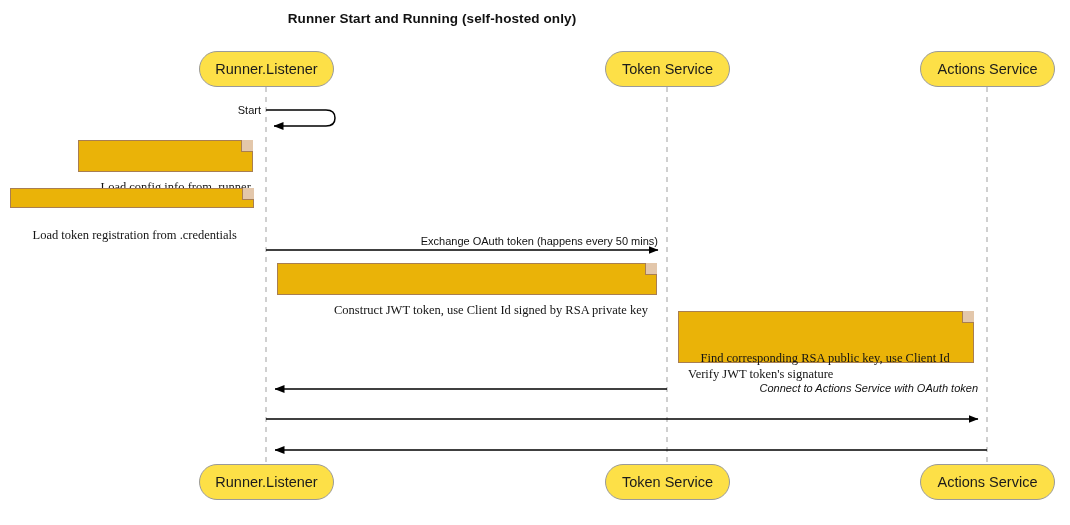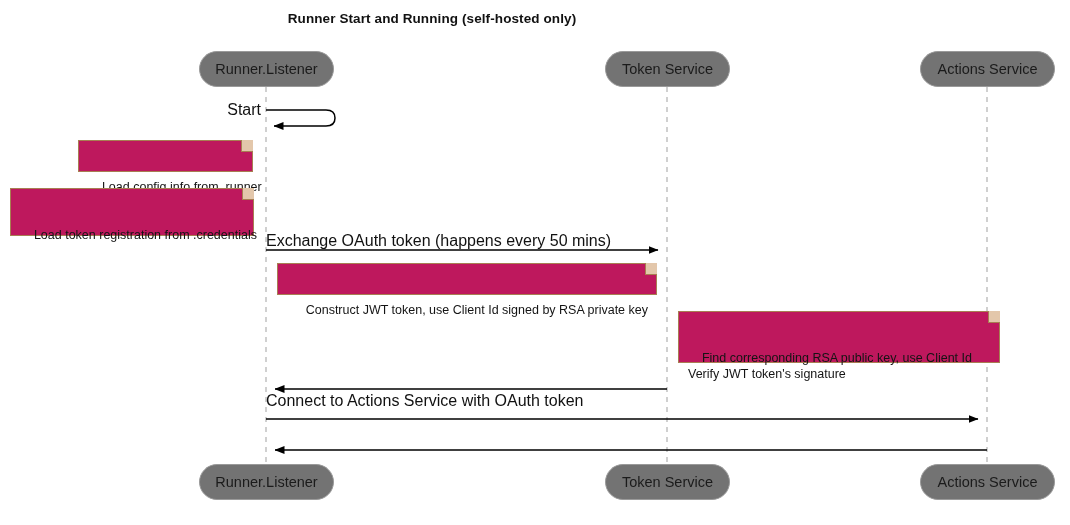--- a/index.html
+++ b/index.html
@@ -34,63 +34,64 @@
     text-align: center;
     font-size: 13.5px;
     font-weight: bold;
     color: #111111;
     letter-spacing: 0.1px;
   }
   
   .participant {
     position: absolute;
     height: 36px;
-    background: #737373;
+    background: #fde047;
     border: 1px solid #9a9a9a;
     border-radius: 18px;
     display: flex;
     align-items: center;
     justify-content: center;
     font-size: 14.5px;
     color: #1b1b1b;
     box-sizing: border-box;
     white-space: nowrap;
   }
   
   .note {
     position: absolute;
-    background: #be185d;
+    background: #eab308;
     border: 1px solid #a87e52;
     box-sizing: border-box;
     font-size: 12.5px;
     color: #141414;
     line-height: 16px;
     padding: 6px 8px 6px 9px;
     white-space: pre;
+    font-family: Liberation Serif, serif;
   }
   .note .fold {
     position: absolute;
     right: -1px;
     top: -1px;
     width: 11px;
     height: 11px;
     background: #e3c7ab;
     border-left: 1px solid #a87e52;
     border-bottom: 1px solid #a87e52;
   }
   
   .msg-label {
     position: absolute;
-    font-size: 16px;
+    font-size: 11px;
     color: #111111;
     white-space: nowrap;
     line-height: 14px;
   }
   .msg-label.centered {
-    text-align: left;
+    text-align: right;
   }
   .msg-label.right-align {
     text-align: right;
   }
 </style>
 </head>
 <body>
 
 <div id="diagram-root">
 
@@ -140,39 +141,39 @@
 
   <div class="participant" style="left:920px; top:51px; width:135px;">
     <span>Actions Service</span>
   </div>
 
   <div class="msg-label right-align" style="left:176px; top:103px; width:85px;">Start</div>
 
   <div class="msg-label centered" style="left:266px; top:234px; width:392px;">Exchange OAuth token (happens every 50 mins)</div>
 
 
-  <div class="msg-label centered" style="left:266px; top:394px; width:712px;">Connect to Actions Service with OAuth token</div>
+  <div class="msg-label centered" style="left:266px; top:381px; width:712px;font-style:italic;">Connect to Actions Service with OAuth token</div>
 
 
   <div class="note" style="left:78px; top:140px; width:175px; height:32px;">
     <span class="fold"></span>
     <span>Load config info from .runner</span>
   </div>
 
-  <div class="note" style="left:10px; top:188px; width:244px; height:48px;">
+  <div class="note" style="left:10px; top:188px; width:244px; height:20px;">
     <span class="fold"></span>
     <span>Load token registration from .credentials</span>
   </div>
 
   <div class="note" style="left:277px; top:263px; width:380px; height:32px;text-align:right;">
     <span class="fold"></span>
     <span>Construct JWT token, use Client Id signed by RSA private key</span>
   </div>
 
-  <div class="note" style="left:678px; top:311px; width:322px; height:52px;">
+  <div class="note" style="left:678px; top:311px; width:296px; height:52px;">
     <span class="fold"></span>
     <span>Find corresponding RSA public key, use Client Id
 Verify JWT token's signature</span>
   </div>
 
   <div class="participant" style="left:199px; top:464px; width:135px;">
     <span>Runner.Listener</span>
   </div>
 
   <div class="participant" style="left:605px; top:464px; width:125px;">

